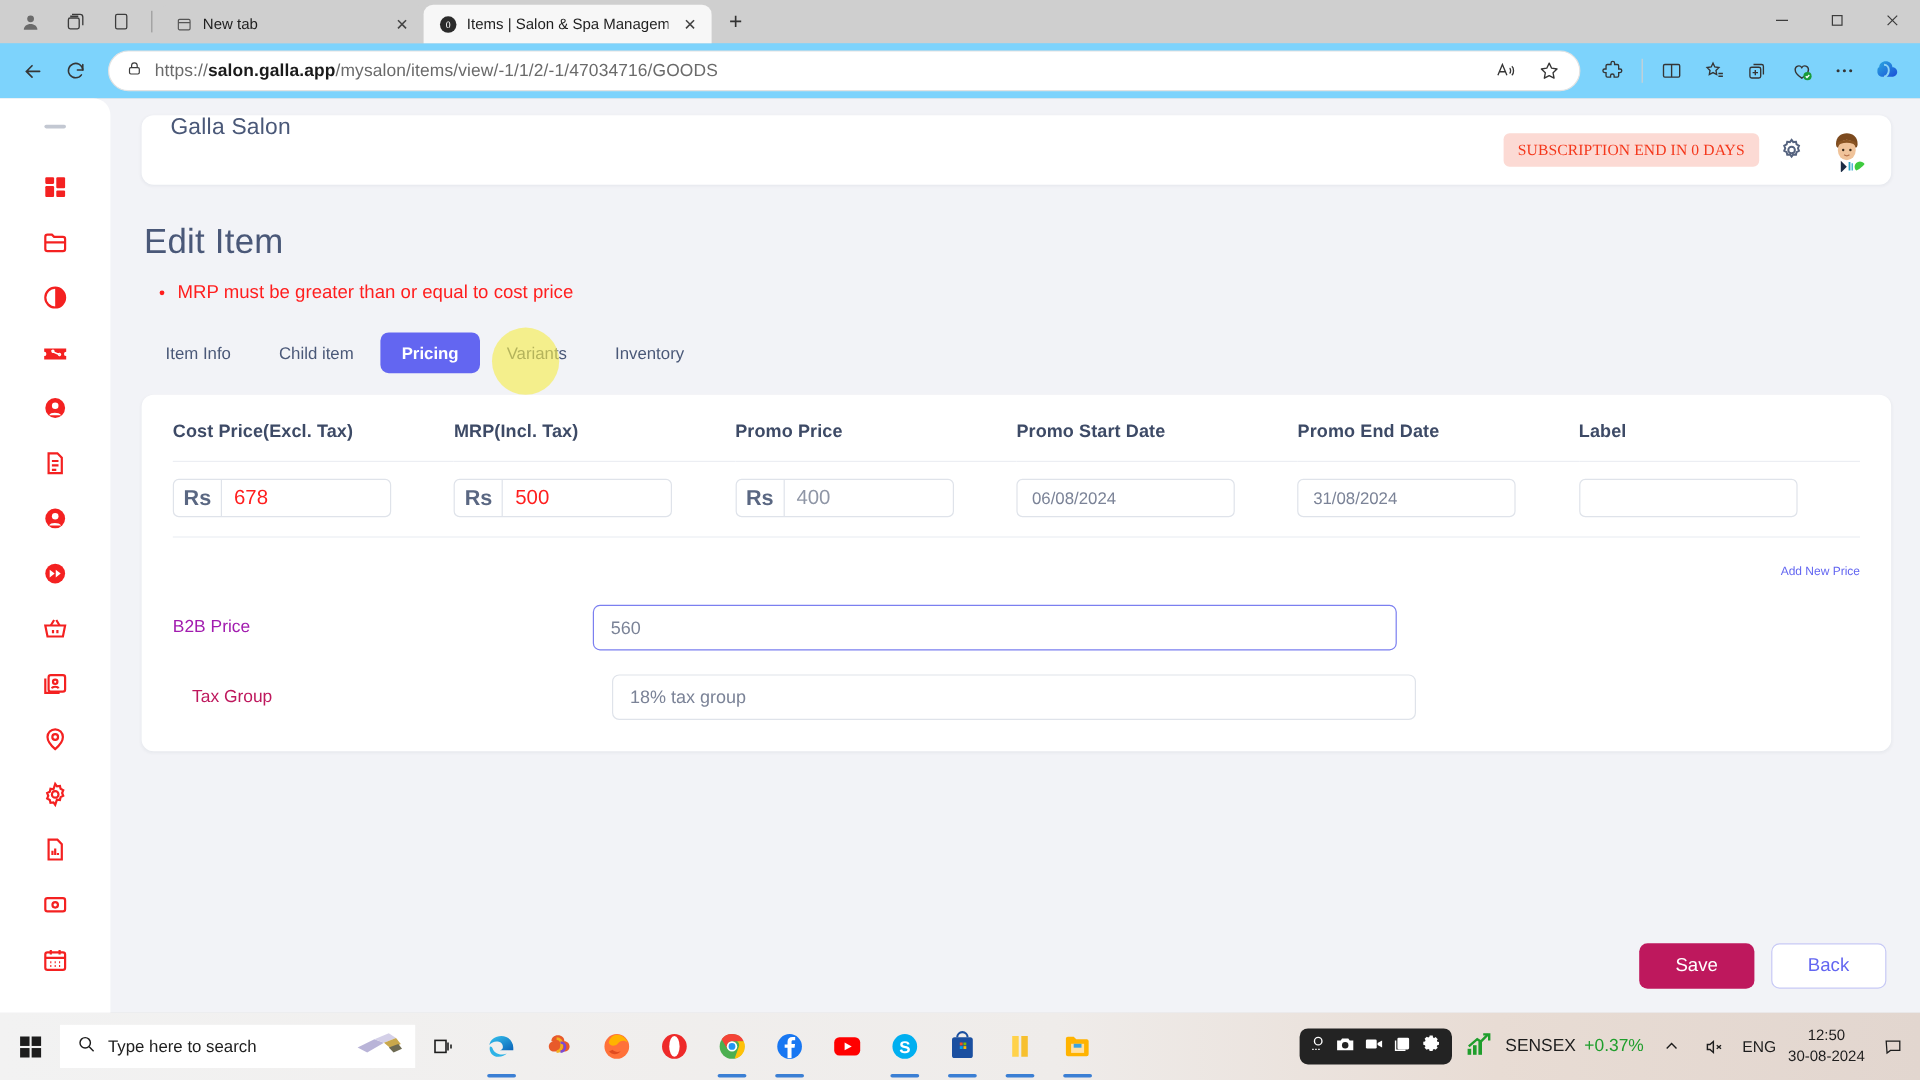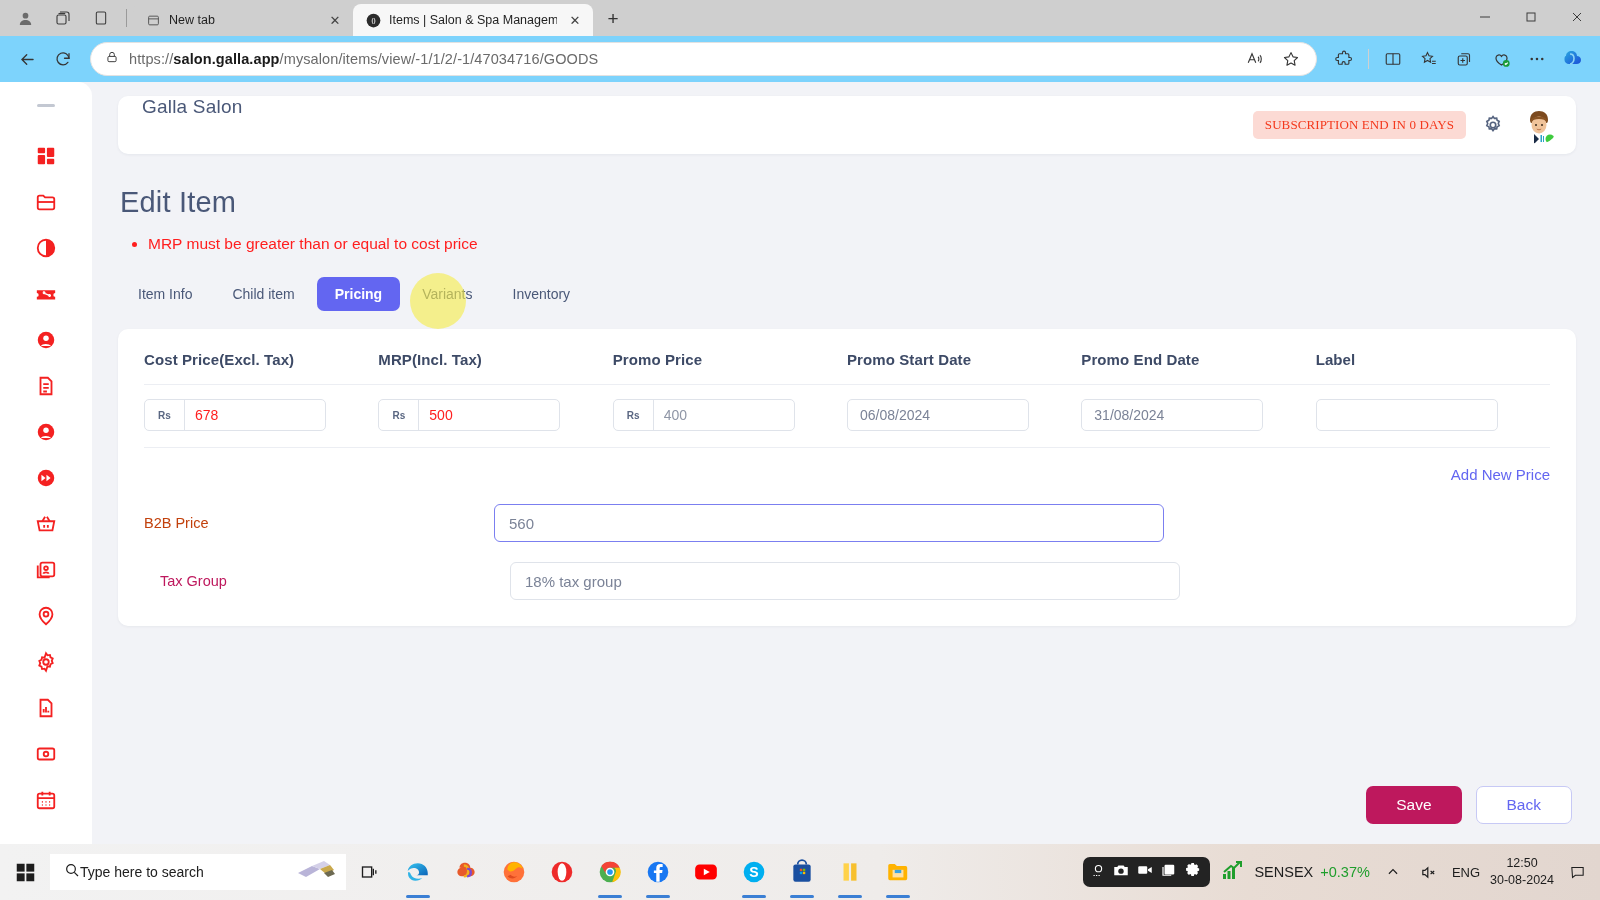--- a/index.html
+++ b/index.html
@@ -88,44 +88,44 @@
   .card { background: #fff; border-radius: 10px; margin-top: 18px; padding: 22px 26px 26px 26px; box-shadow: 0 1px 3px rgba(20,30,60,.05); }
 
   table.price { width: 100%; border-collapse: collapse; }
   table.price th {
     text-align: left; font-size: 15px; color: #3d4a66; font-weight: 700;
     padding: 0 0 16px 0; letter-spacing: .1px;
   }
   table.price td { padding: 14px 0 10px 0; border-top: 1px solid #eceef3; }
 
   .ipgrp { display: flex; height: 32px; width: 182px; border: 1px solid #dfe3ea; border-radius: 5px; overflow: hidden; background:#fff;}
-  .ipgrp .pfx { width: 40px; display: flex; align-items: center; justify-content: center; font-size: 10px; font-weight: 700; color: #5a6782; border-right: 1px solid #dfe3ea; }
-  .ipgrp .val { flex: 1; display: flex; align-items: center; padding-left: 10px; font-size: 14px; color: #8f96a6; }
+  .ipgrp .pfx { width: 40px; display: flex; align-items: center; justify-content: center; font-size: 18px; font-weight: 700; color: #5a6782; border-right: 1px solid #dfe3ea; }
+  .ipgrp .val { flex: 1; display: flex; align-items: center; padding-left: 10px; font-size: 17px; color: #8f96a6; }
   .ipgrp .val.err { color: #ff1e1e; }
 
   .inp { height: 32px; width: 182px; border: 1px solid #dfe3ea; border-radius: 5px; display: flex; align-items: center; padding-left: 12px; font-size: 14px; color: #7b8397; background:#fff;}
 
   .addrow { border-top: 1px solid #eceef3; margin-top: 6px; padding-top: 18px; text-align: right; }
-  .addlink { color: #6366f1; font-size: 15px; }
+  .addlink { color: #6366f1; font-size: 10px; }
 
   .frow { display: flex; align-items: center; margin-top: 20px; }
-  .flabel { width: 350px; font-size: 14.5px; color: #c2410c; }
+  .flabel { width: 350px; font-size: 14.5px; color: #a21caf; }
   .flabel.req { color: #be185d; margin-left: 16px; }
   .fbox { width: 670px; height: 38px; border: 1px solid #dfe3ea; border-radius: 6px; display: flex; align-items: center; padding-left: 14px; font-size: 15px; color: #7b8397; background:#fff;}
   .fbox.focused { border: 1.5px solid #7b7ff0; }
 
   .actions { display: flex; justify-content: flex-end; gap: 14px; margin-top: 160px; padding-right: 4px;}
   .btn { height: 38px; border-radius: 7px; display: flex; align-items: center; justify-content: center; font-size: 15.5px; padding: 0 30px; }
   .btn.save { background: #be185d; color: #fff; }
   .btn.back { background: #fff; color: #6366f1; border: 1px solid #c7c9f5; }
 
   
   .taskbar { position: absolute; left: 0; top: 844px; width: 1600px; height: 56px; background: linear-gradient(90deg,#f2f2f2 0%,#efecea 55%,#e8dcd4 78%,#e2d6cf 100%); display: flex; align-items: center; }
   .start { width: 50px; height: 56px; display: flex; align-items: center; justify-content: center; }
-  .searchbox { width: 296px; height: 36px; background: #fff; display: flex; align-items: center; padding: 0 8px 0 14px; }
+  .searchbox { width: 296px; height: 36px; background: #fff; display: flex; align-items: center; padding: 0 8px 0 14px; gap: 10px; }
   .searchbox .ph { font-size: 14px; color: #202020; flex:1;}
   .taskview { width: 48px; height: 56px; display: flex; align-items: center; justify-content: center; }
   .tbapp { width: 48px; height: 56px; display: flex; align-items: center; justify-content: center; position: relative; }
   .tbapp.open::after { content:''; position:absolute; bottom:2px; left:12px; width:24px; height:3px; background:#3b7fd4; border-radius:2px;}
   .tray { margin-left: auto; display: flex; align-items: center; gap: 10px; padding-right: 10px; }
   .rec-widget { background: #232323; border-radius: 7px; height: 30px; display: flex; align-items: center; gap: 6px; padding: 0 8px; }
   .sensex { display: flex; align-items: center; gap: 7px; font-size: 14.5px; color: #1d1d1d; }
   .sensex .pct { color: #1f9e2c; }
   .clock { text-align: center; font-size: 12.5px; color: #1d1d1d; line-height: 1.35; }
   .lang { font-size: 13px; color: #1d1d1d; }

